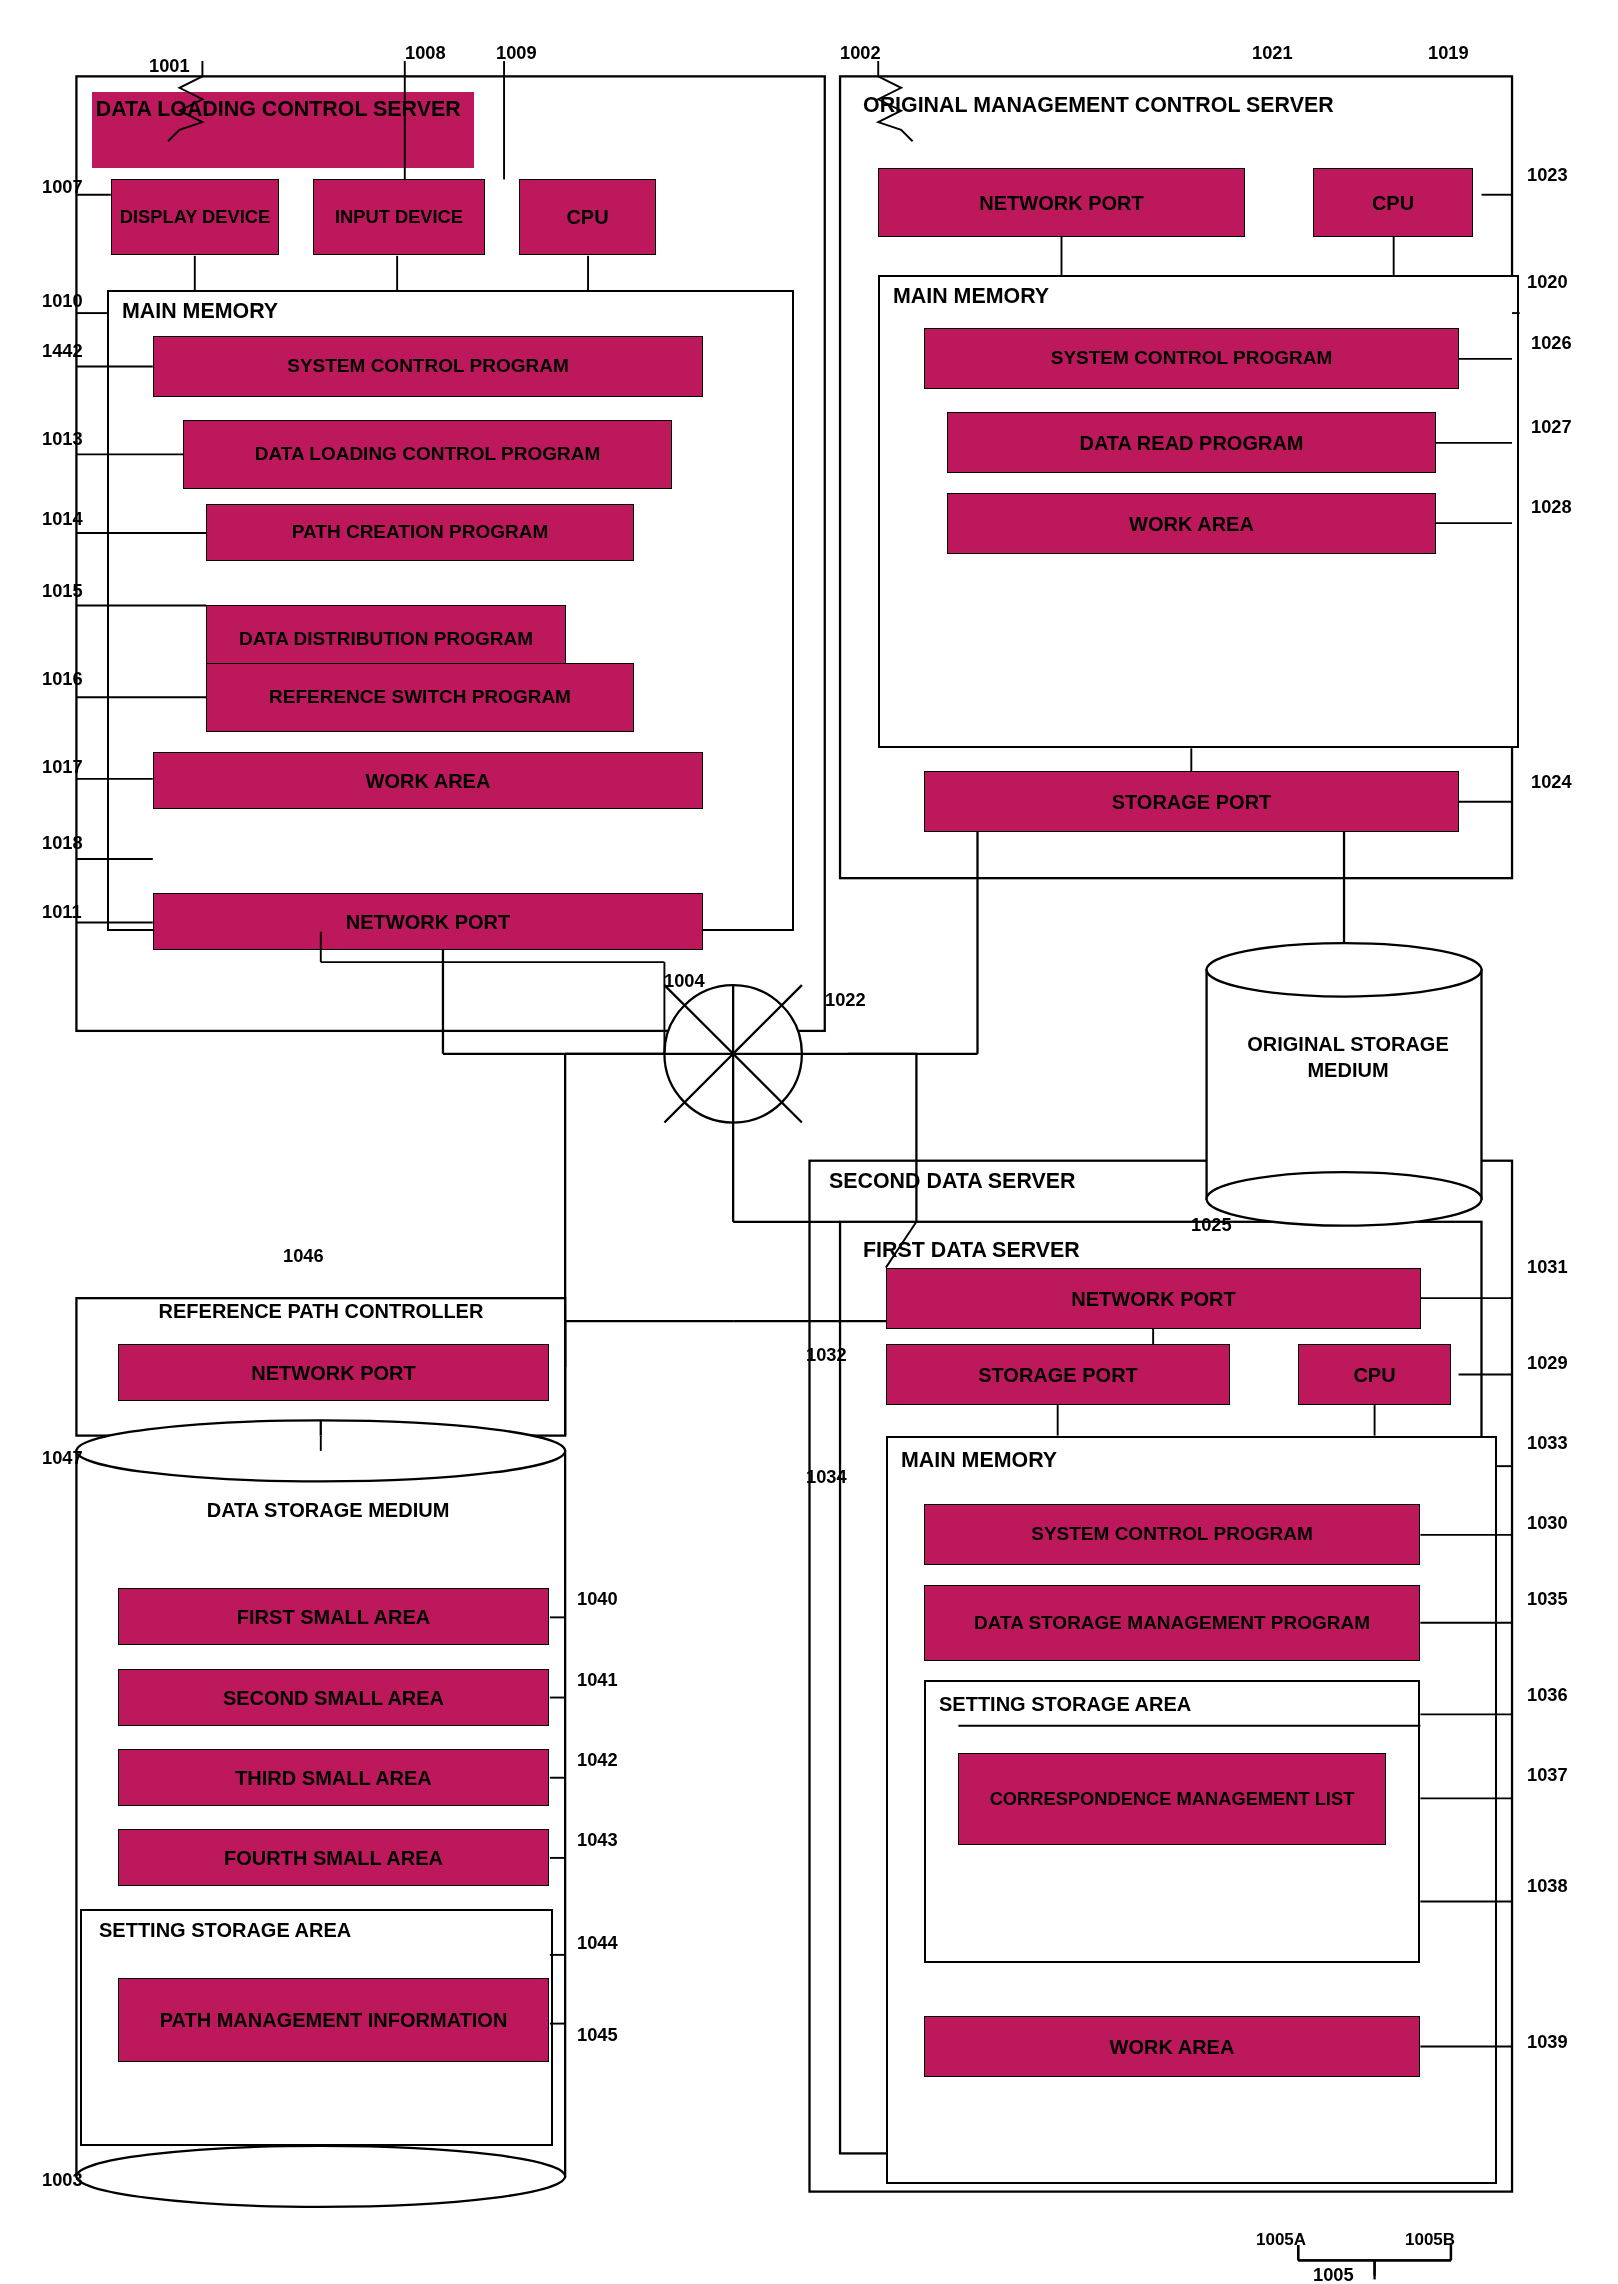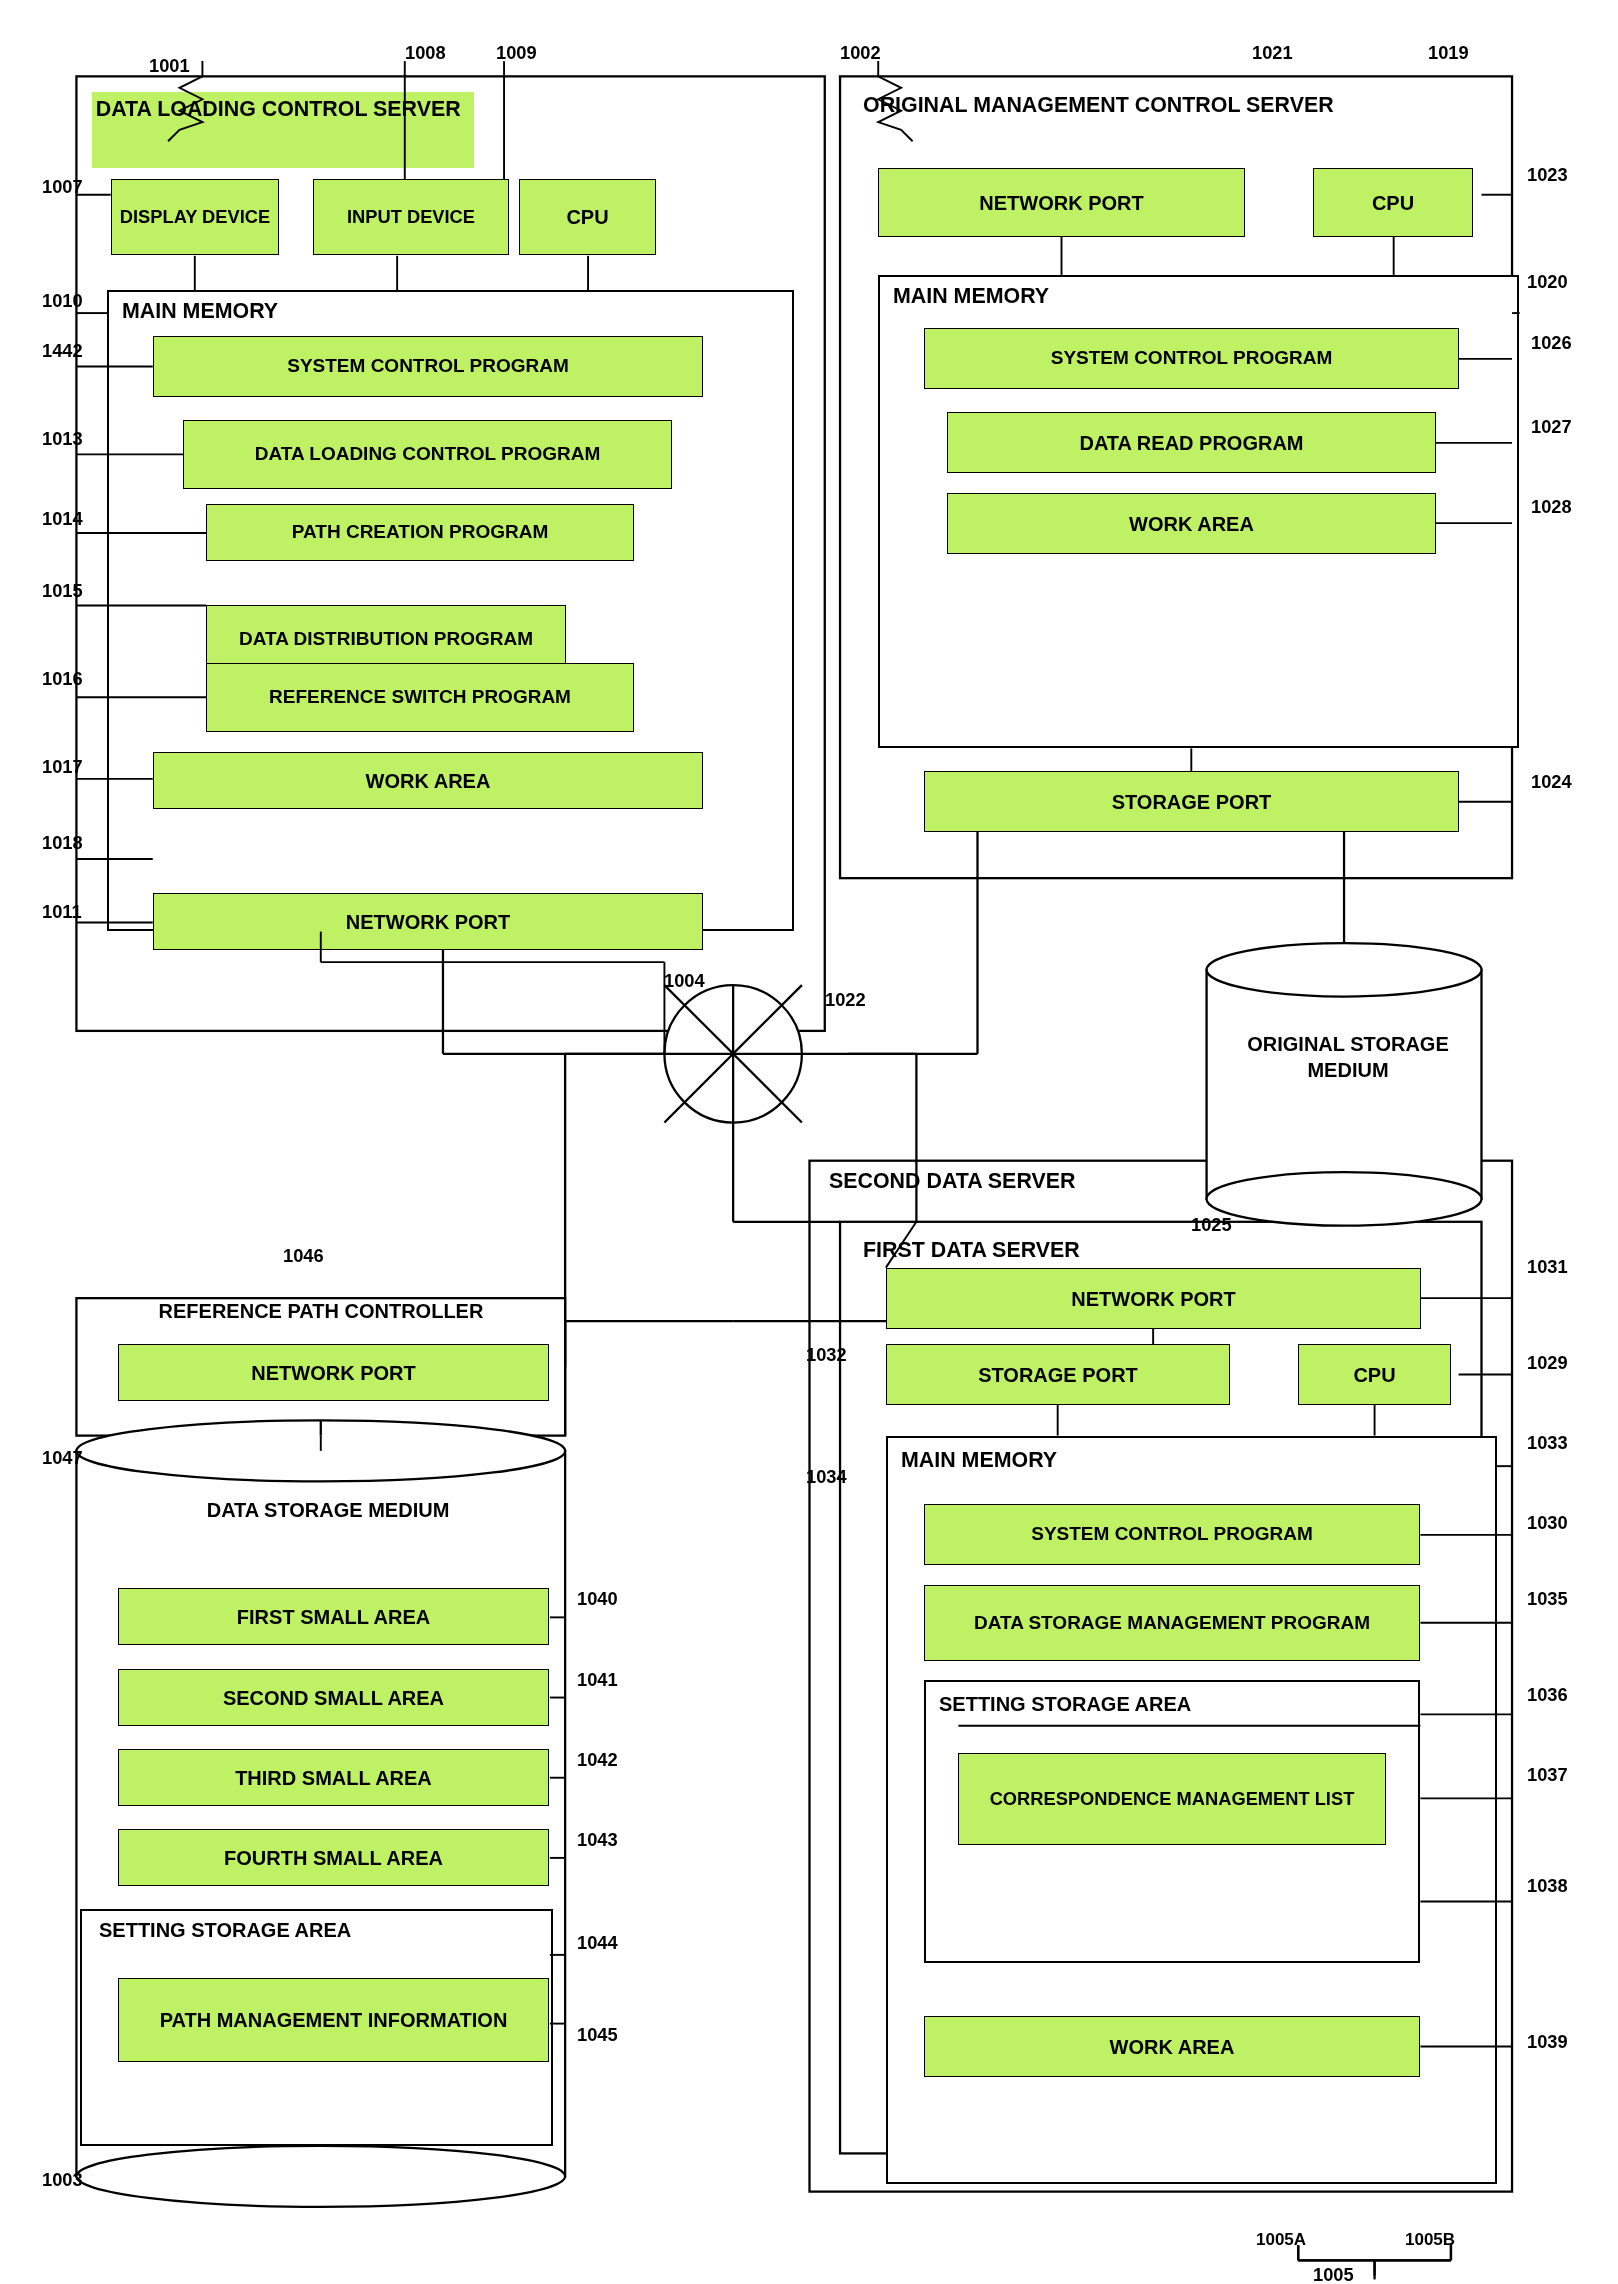--- a/index.html
+++ b/index.html
@@ -13,21 +13,21 @@
     }
     .diagram {
       position: absolute;
       top: 0; left: 0;
       width: 1619px;
       height: 2284px;
     }
     .box {
       position: absolute;
       border: 2.3px solid #000;
-      background: #bef264;
+      background: #be185d;
       display: flex;
       align-items: center;
       justify-content: center;
       text-align: center;
       font-size: 20px;
       font-weight: bold;
       line-height: 1.3;
     }
     .box-thin {
       border: 1.5px solid #000;
@@ -128,21 +128,21 @@
   <div class="label" style="left:42px;top:176px;">1007</div>
 
   <div class="label" style="left:405px;top:42px;">1008</div>
 
   <div class="label" style="left:496px;top:42px;">1009</div>
 
   <div class="box box-thin" style="left:111px;top:179px;width:168px;height:76px;font-size:18.3px;">
     <span>DISPLAY DEVICE</span>
   </div>
 
-  <div class="box box-thin" style="left:313px;top:179px;width:196px;height:76px;font-size:18.3px;">
+  <div class="box box-thin" style="left:313px;top:179px;width:172px;height:76px;font-size:18.3px;">
     <span>INPUT DEVICE</span>
   </div>
 
   <div class="box box-thin" style="left:519px;top:179px;width:137px;height:76px;font-size:20px;">
     <span>CPU</span>
   </div>
 
   <div class="outer-box" style="left:107px;top:290px;width:687px;height:641px;">
   </div>
   <div class="inner-label" style="left:122px;top:298px;font-size:21.4px;">MAIN MEMORY</div>

